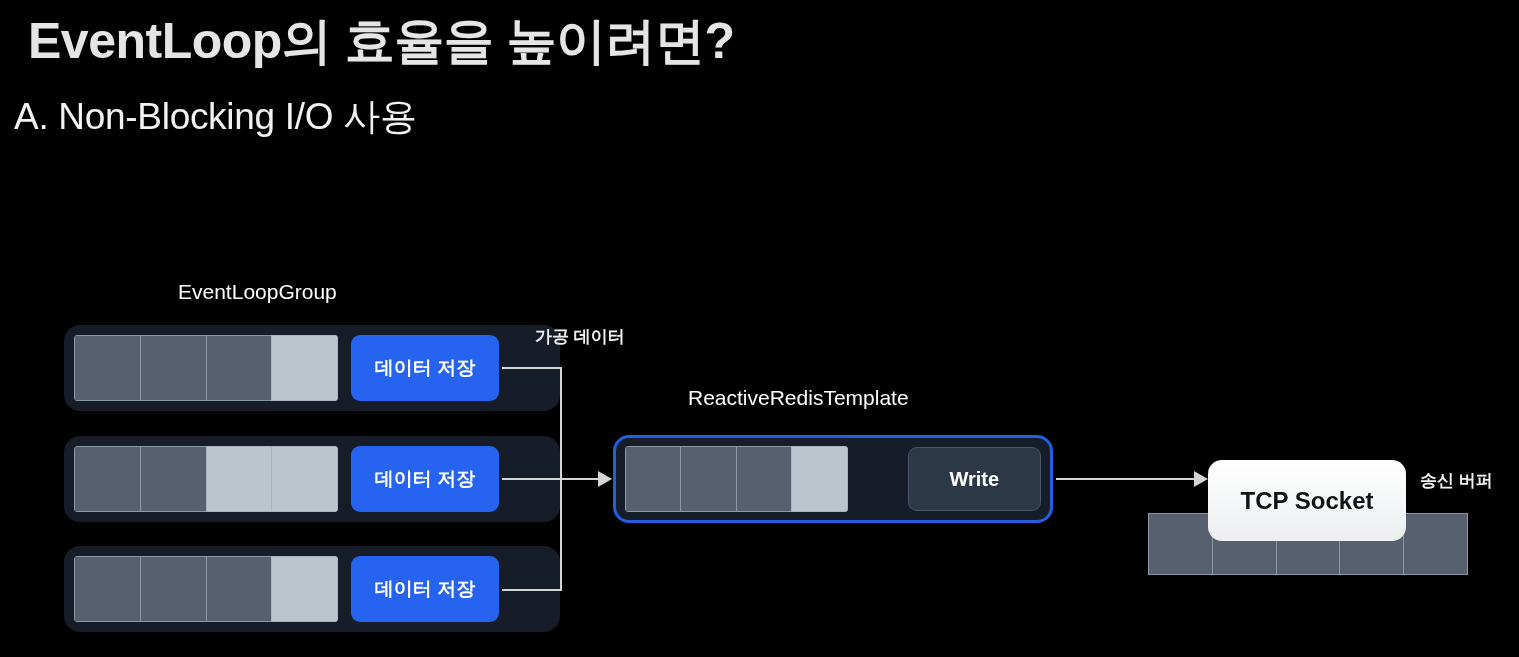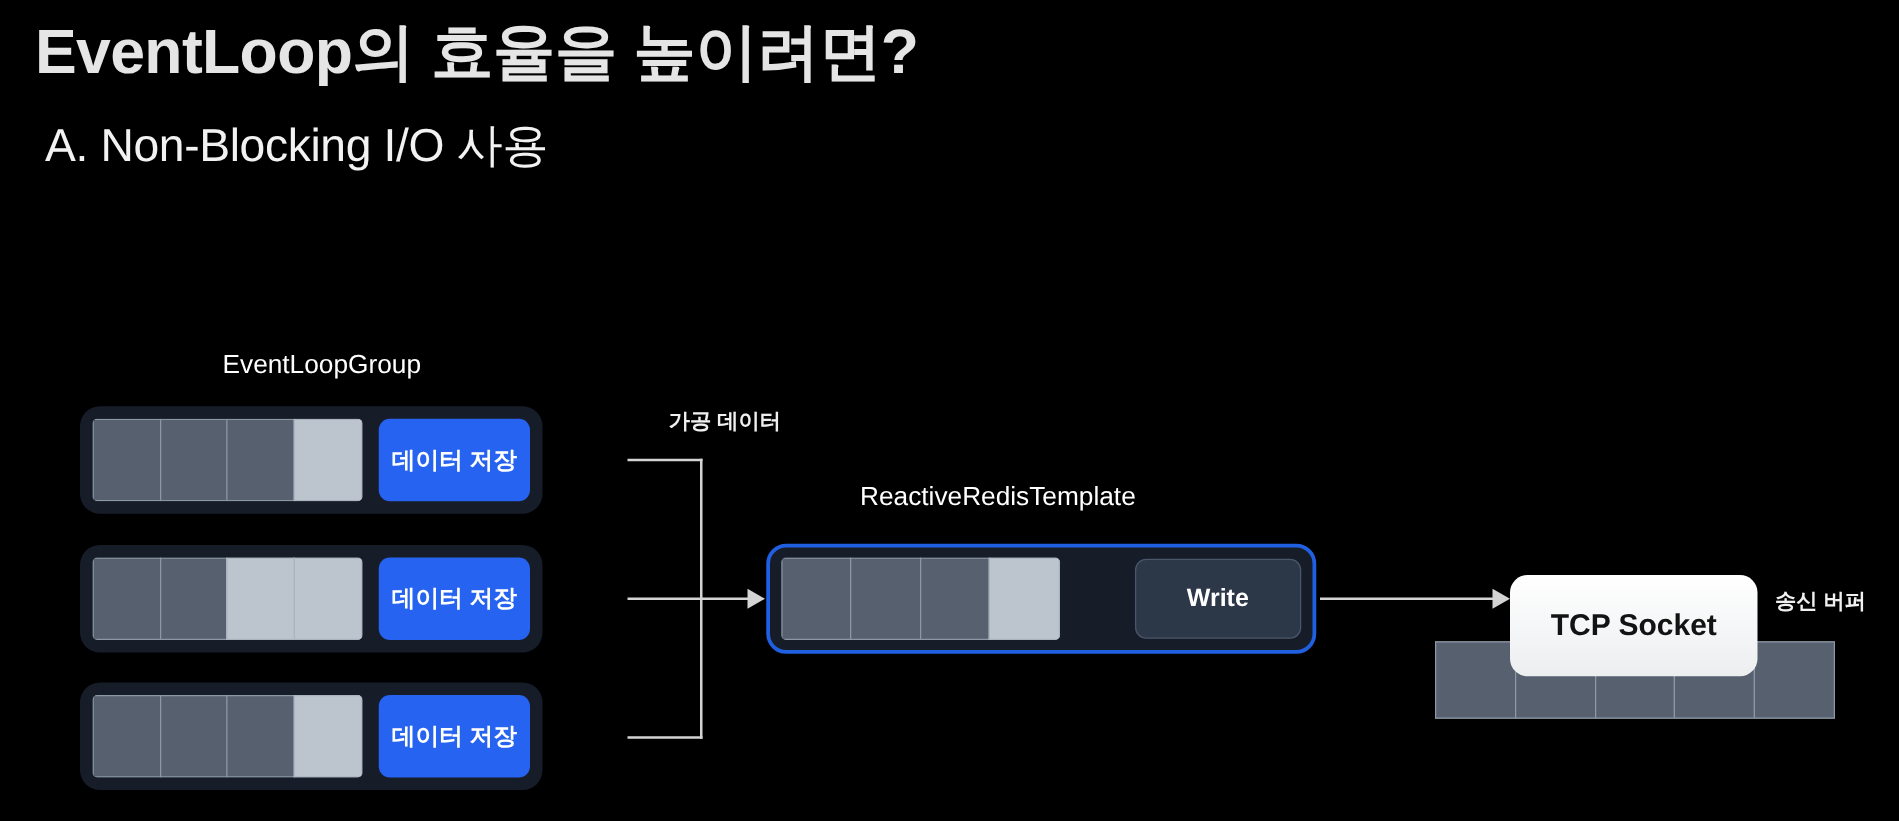--- a/index.html
+++ b/index.html
@@ -23,21 +23,21 @@
     left: 28px;
     top: 8px;
     font-size: 50px;
     font-weight: 700;
     letter-spacing: -0.5px;
     color: #e5e5e5;
     white-space: nowrap;
   }
   .slide-subtitle {
     position: absolute;
-    left: 36px;
+    left: 14px;
     top: 92px;
     font-size: 37px;
     font-weight: 400;
     letter-spacing: -0.3px;
     color: #f2f2f2;
     white-space: nowrap;
   }
 
   
   .grp-label {
@@ -52,21 +52,21 @@
     font-size: 17px;
     font-weight: 700;
     color: #f0f0f0;
     white-space: nowrap;
   }
 
   
   .eventloop-row {
     position: absolute;
     left: 64px;
-    width: 370px;
+    width: 496px;
     height: 86px;
     background: #161d28;
     border-radius: 16px;
     box-sizing: border-box;
     padding: 10px 10px;
     display: flex;
     align-items: center;
   }
   .eventloop-row.r1 { top: 325px; }
   .eventloop-row.r2 { top: 436px; }

